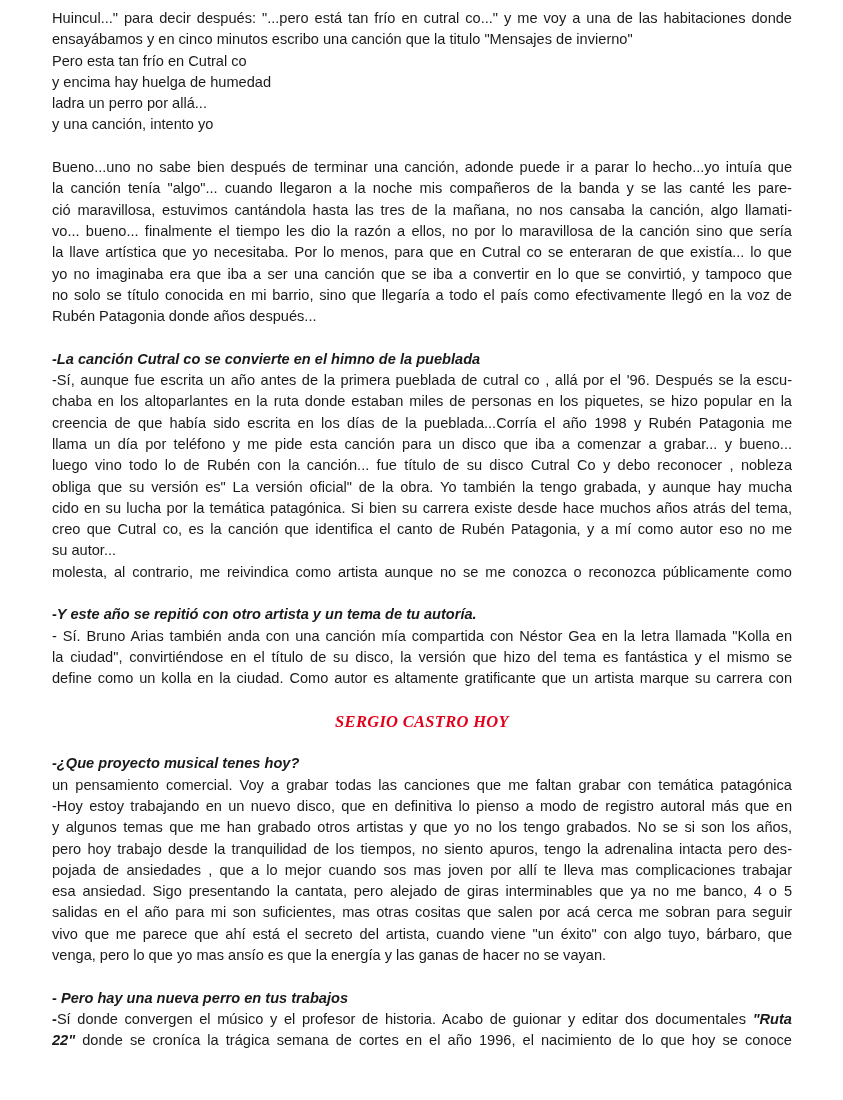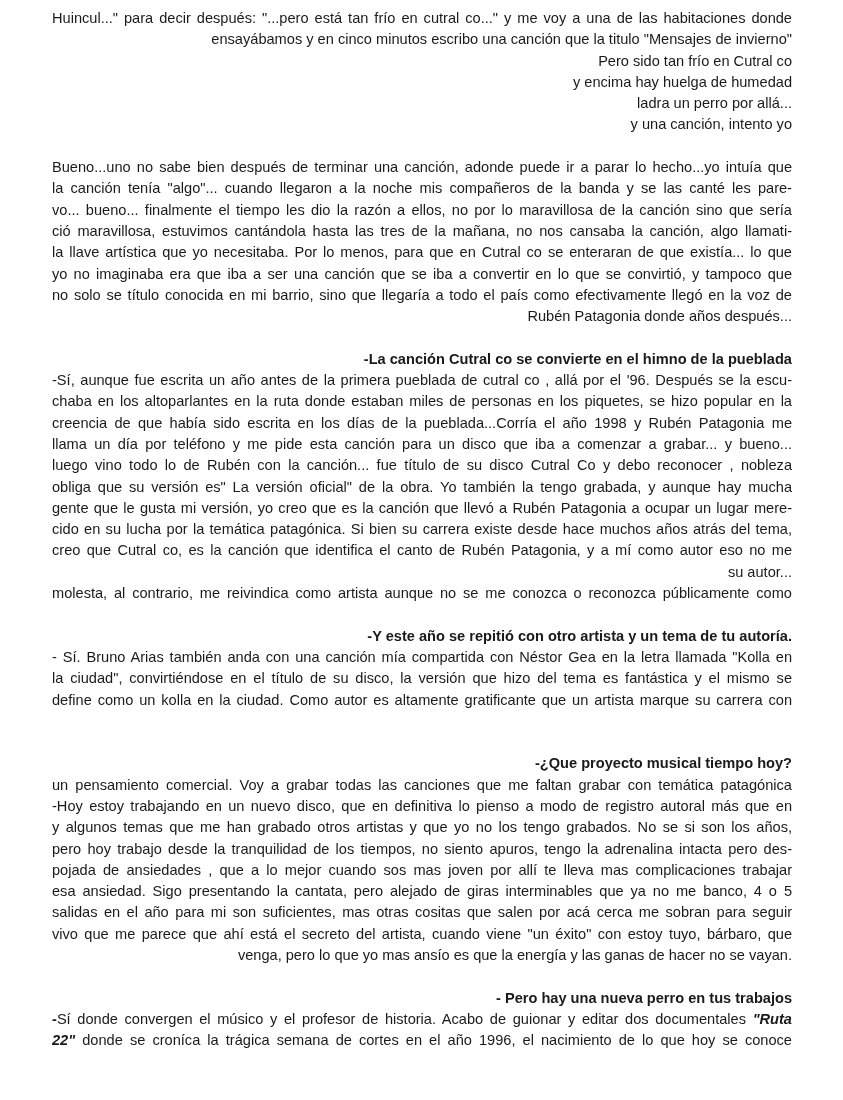--- a/index.html
+++ b/index.html
@@ -5,94 +5,93 @@
     html, body { margin: 0; padding: 0; background: #ffffff; }
     body {
       width: 843px; height: 1100px; overflow: hidden; position: relative;
       font-family: "Liberation Sans", sans-serif;
       color: #1a1a1a;
     }
     .page { position: absolute; left: 52px; top: 8px; width: 740px; }
     .line {
       font-size: 14.6px; line-height: 21.3px; height: 21.3px;
       white-space: nowrap;
-      text-align: right;
     }
     .just { text-align: justify; text-align-last: justify; white-space: normal; overflow: hidden; }
-    .q { font-weight: bold; }
+    .q { font-weight: bold; font-style: italic; }
     .gap { height: 21.3px; }
     .title {
       text-align: center; font-family: "Liberation Serif", serif;
       font-weight: bold; font-style: italic; color: #e2001a;
       font-size: 16.5px; line-height: 21.3px; height: 21.3px;
       letter-spacing: 0.3px;
     }
     .bi { font-weight: bold; font-style: italic; }
     .b { font-weight: bold; }
   </style>
 </head>
 <body>
 
 <div class="page">
 
   <div class="line just">Huincul..."   para decir después: "...pero está tan frío en cutral co..." y me voy a una de las habitaciones donde</div>
   <div class="line">ensayábamos y en cinco minutos escribo una canción que la titulo  "Mensajes de invierno"</div>
 
-  <div class="line">Pero sido tan frío en Cutral co</div>
+  <div class="line">Pero esta tan frío en Cutral co</div>
   <div class="line">y encima hay huelga de humedad</div>
   <div class="line">ladra un perro por allá...</div>
   <div class="line">y una canción, intento yo</div>
 
   <div class="gap"></div>
 
   <div class="line just">Bueno...uno no sabe bien después de terminar una canción, adonde puede ir a parar lo hecho...yo intuía que</div>
   <div class="line just">la canción tenía "algo"...   cuando llegaron a la noche mis compañeros de la banda y se las canté  les pare-</div>
+  <div class="line just">ció maravillosa, estuvimos cantándola hasta las tres de la mañana, no nos cansaba la canción,  algo llamati-</div>
   <div class="line just">vo... bueno... finalmente el tiempo les dio la razón a ellos,  no por lo maravillosa de la canción  sino que sería</div>
-  <div class="line just">ció maravillosa, estuvimos cantándola hasta las tres de la mañana, no nos cansaba la canción,  algo llamati-</div>
   <div class="line just">la llave artística que yo necesitaba. Por lo menos, para que en Cutral co  se enteraran de que existía...  lo que</div>
   <div class="line just">yo no imaginaba  era que  iba a ser una canción que se iba  a convertir en lo que se convirtió, y tampoco que</div>
   <div class="line just">no solo se título conocida en mi barrio, sino que llegaría a todo el país como efectivamente llegó en la voz de</div>
   <div class="line">Rubén  Patagonia donde años después...</div>
 
   <div class="gap"></div>
 
   <div class="line q">-La canción Cutral co se convierte en el himno de la pueblada</div>
   <div class="line just">-Sí, aunque fue escrita un año antes de la primera pueblada de cutral co , allá por el '96.  Después se la escu-</div>
   <div class="line just">chaba en los altoparlantes en la ruta donde estaban miles de personas en los piquetes,  se hizo popular en la</div>
   <div class="line just">creencia de que había sido escrita en los días de la pueblada...Corría el año 1998  y Rubén Patagonia  me</div>
   <div class="line just">llama un día por teléfono y me pide esta canción para un disco que iba a comenzar a grabar...  y bueno...</div>
   <div class="line just">luego vino todo lo de Rubén con la canción...  fue título de su disco  Cutral Co  y debo reconocer , nobleza</div>
   <div class="line just">obliga  que su versión es" La versión oficial" de la obra.  Yo también la tengo grabada, y  aunque hay mucha</div>
-  <div class="line just">gente que le gusta mi versión, yo creo que es la canción que llevó a Rubén Patagonia a ocupar un lugar mere-</div>
   <div class="line just">cido en su lucha por la temática patagónica. Si bien su carrera existe desde hace muchos años atrás del tema,</div>
   <div class="line just">creo que Cutral co, es la canción que identifica el canto de Rubén Patagonia, y a mí como autor eso no me</div>
   <div class="line">su autor...</div>
   <div class="line just">molesta, al contrario, me reivindica como artista aunque no se me conozca o reconozca públicamente como</div>
 
   <div class="gap"></div>
 
   <div class="line q">-Y este año se repitió con otro artista y un  tema de tu autoría.</div>
   <div class="line just">- Sí.  Bruno Arias también anda con una canción mía compartida con Néstor Gea en la letra llamada "Kolla en</div>
   <div class="line just">la ciudad",  convirtiéndose en el título de su disco,  la versión que hizo del tema es fantástica  y el mismo se</div>
   <div class="line just">define como un kolla en la ciudad.  Como autor es altamente gratificante que un artista marque su carrera con</div>
 
   <div class="gap"></div>
 
+  <div class="title">SERGIO CASTRO HOY</div>
 
   <div class="gap"></div>
 
-  <div class="line q">-¿Que proyecto musical tiempo hoy?</div>
+  <div class="line q">-¿Que proyecto musical tenes hoy?</div>
   <div class="line just">un pensamiento comercial.  Voy a grabar todas las canciones que me faltan grabar con temática patagónica</div>
   <div class="line just">-Hoy estoy trabajando en un nuevo disco, que en definitiva lo pienso a modo de registro autoral  más que en</div>
   <div class="line just">y algunos temas que me han grabado otros artistas y que yo no los tengo grabados. No se si son los años,</div>
   <div class="line just">pero hoy trabajo desde la tranquilidad de los tiempos, no siento apuros, tengo la adrenalina intacta  pero des-</div>
   <div class="line just">pojada de ansiedades , que a lo mejor cuando sos mas joven  por allí te lleva mas complicaciones trabajar</div>
   <div class="line just">esa ansiedad. Sigo presentando la cantata, pero alejado de giras interminables  que ya no me banco, 4 o 5</div>
   <div class="line just">salidas en el año  para mi son suficientes, mas otras cositas que salen por acá cerca  me sobran para seguir</div>
-  <div class="line just">vivo  que me parece que ahí está el secreto del artista,  cuando viene "un éxito" con estoy tuyo,  bárbaro, que</div>
+  <div class="line just">vivo  que me parece que ahí está el secreto del artista,  cuando viene "un éxito" con algo tuyo,  bárbaro, que</div>
   <div class="line">venga, pero lo que yo mas ansío es que la energía y las ganas de hacer  no se vayan.</div>
 
   <div class="gap"></div>
 
   <div class="line q">- Pero hay una nueva perro  en tus trabajos</div>
   <div class="line just"><span class="b">-</span><span>Sí donde convergen el músico y el profesor de historia. Acabo de guionar y editar  dos documentales </span><span class="bi">"Ruta</span></div>
   <div class="line just"><span class="bi">22"</span><span> donde se croníca la trágica semana de cortes en el año 1996, el nacimiento de lo que hoy se conoce</span></div>
 
 </div>
 

